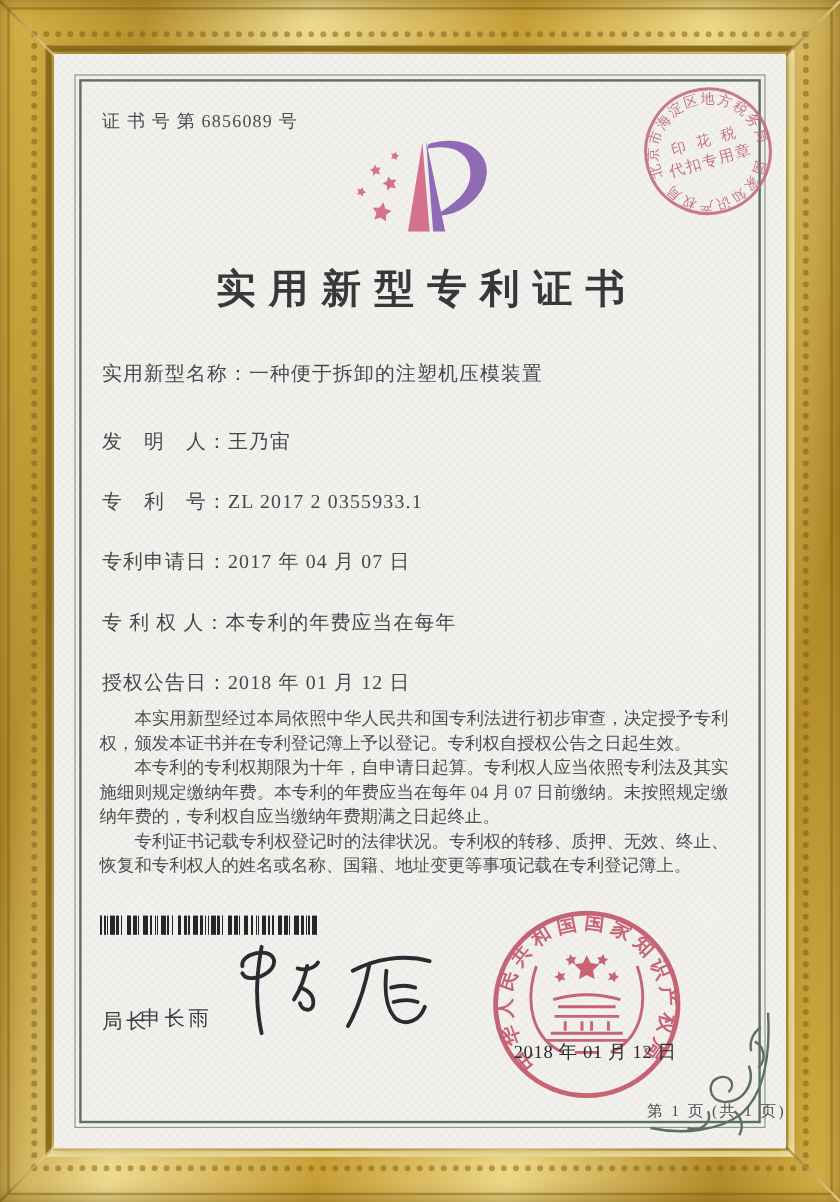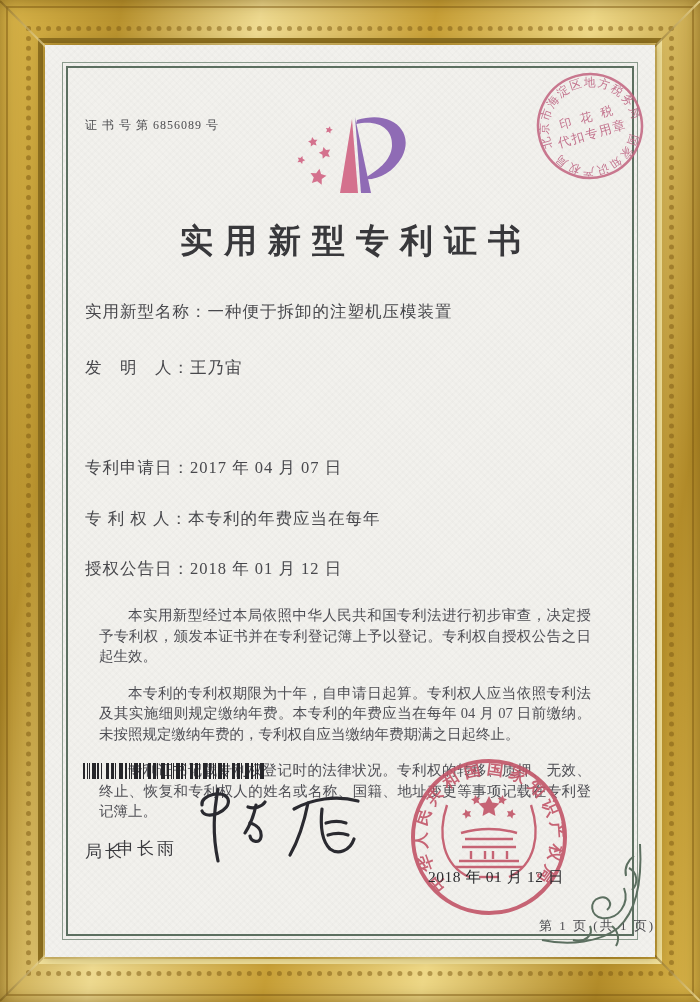--- a/index.html
+++ b/index.html
@@ -27,30 +27,30 @@
   .paper{
     position:absolute;inset:45px;background:#f2f1ed;
     background-image:
       repeating-linear-gradient(45deg,rgba(0,0,0,.013) 0 2px,transparent 2px 5px),
       repeating-linear-gradient(-45deg,rgba(0,0,0,.013) 0 2px,transparent 2px 5px);
     box-shadow:0 0 10px rgba(60,40,0,.4);
   }
   .border-outer{position:absolute;inset:17px;border:1px solid #8a9a8c;}
   .border-inner{position:absolute;inset:21px;border:2px solid #5c6f60;}
   
-  .cert-no{position:absolute;left:40px;top:72px;font-size:12px;letter-spacing:1px;color:#4b4b4e;}
+  .cert-no{position:absolute;left:40px;top:47px;font-size:15px;letter-spacing:1px;color:#4b4b4e;}
   .logo{position:absolute;left:238px;top:62px;width:138px;height:106px;}
   .tax-stamp{position:absolute;left:486px;top:22px;width:118px;height:118px;transform:rotate(-16deg);opacity:.85;}
   .title{position:absolute;left:0;right:0;top:174px;text-align:center;
          font-size:33px;font-weight:600;letter-spacing:11px;color:#38383b;padding-left:12px;}
   .field{position:absolute;left:40px;right:40px;font-size:16.5px;color:#48484c;letter-spacing:1px;white-space:nowrap;}
   .f0{top:256px}.f1{top:312px}.f2{top:362px}.f3{top:412px}.f4{top:463px}.f5{top:513px}
   .body-text{position:absolute;left:38px;top:544px;width:524px;
              font-size:14.5px;line-height:20.5px;color:#4e4e54;text-align:justify;}
-  .body-text p{margin:16px;text-indent:2em;}
+  .body-text p{margin:0;text-indent:2em;}
   .barcode{position:absolute;left:38px;top:718px;width:182px;height:16px;
     background:
       repeating-linear-gradient(90deg,#26262a 0 2px,transparent 2px 4px,#26262a 4px 5px,transparent 5px 9px,#26262a 9px 12px,transparent 12px 14px),
       repeating-linear-gradient(90deg,#26262a 0 1px,transparent 1px 6px);}
   .official-title{position:absolute;left:40px;top:758px;font-size:17px;color:#3c3c40;
                   font-family:"Liberation Sans","DejaVu Sans",sans-serif;letter-spacing:3px;margin-top:37px;}
   .official-name{position:absolute;left:40px;top:792px;font-size:17px;color:#3c3c40;
                  font-family:"Liberation Sans","DejaVu Sans",sans-serif;letter-spacing:3px;margin-left:32px;}
   .signature{position:absolute;left:145px;top:730px;width:200px;height:105px;}
   .seal{position:absolute;left:362px;top:710px;width:164px;height:164px;opacity:.9;}
@@ -104,20 +104,21 @@
       <textPath href="#taxBottom" startOffset="2">国家知识产权局</textPath>
     </text>
     <text x="58" y="53" text-anchor="middle" font-size="12" fill="#bb5d7d" letter-spacing="3">印 花 税</text>
     <text x="58" y="70" text-anchor="middle" font-size="12.5" fill="#bb5d7d" letter-spacing="1.5">代扣专用章</text>
   </svg>
 
   <div class="title">实用新型专利证书</div>
 
   <div class="field f1"><span>发　明　人：</span><span>王乃宙</span></div>
   <div class="field f0"><span>实用新型名称：</span><span>一种便于拆卸的注塑机压模装置</span></div>
+  <div class="field f2"><span>专　利　号：</span><span>ZL 2017 2 0355933.1</span></div>
   <div class="field f3"><span>专利申请日：</span><span>2017 年 04 月 07 日</span></div>
   <div class="field f4"><span>专 利 权 人：</span><span>本专利的年费应当在每年</span></div>
   <div class="field f5"><span>授权公告日：</span><span>2018 年 01 月 12 日</span></div>
 
   <div class="body-text">
     <p>本实用新型经过本局依照中华人民共和国专利法进行初步审查，决定授予专利权，颁发本证书并在专利登记簿上予以登记。专利权自授权公告之日起生效。</p>
     <p>本专利的专利权期限为十年，自申请日起算。专利权人应当依照专利法及其实施细则规定缴纳年费。本专利的年费应当在每年 04 月 07 日前缴纳。未按照规定缴纳年费的，专利权自应当缴纳年费期满之日起终止。</p>
     <p>专利证书记载专利权登记时的法律状况。专利权的转移、质押、无效、终止、恢复和专利权人的姓名或名称、国籍、地址变更等事项记载在专利登记簿上。</p>
   </div>
 

